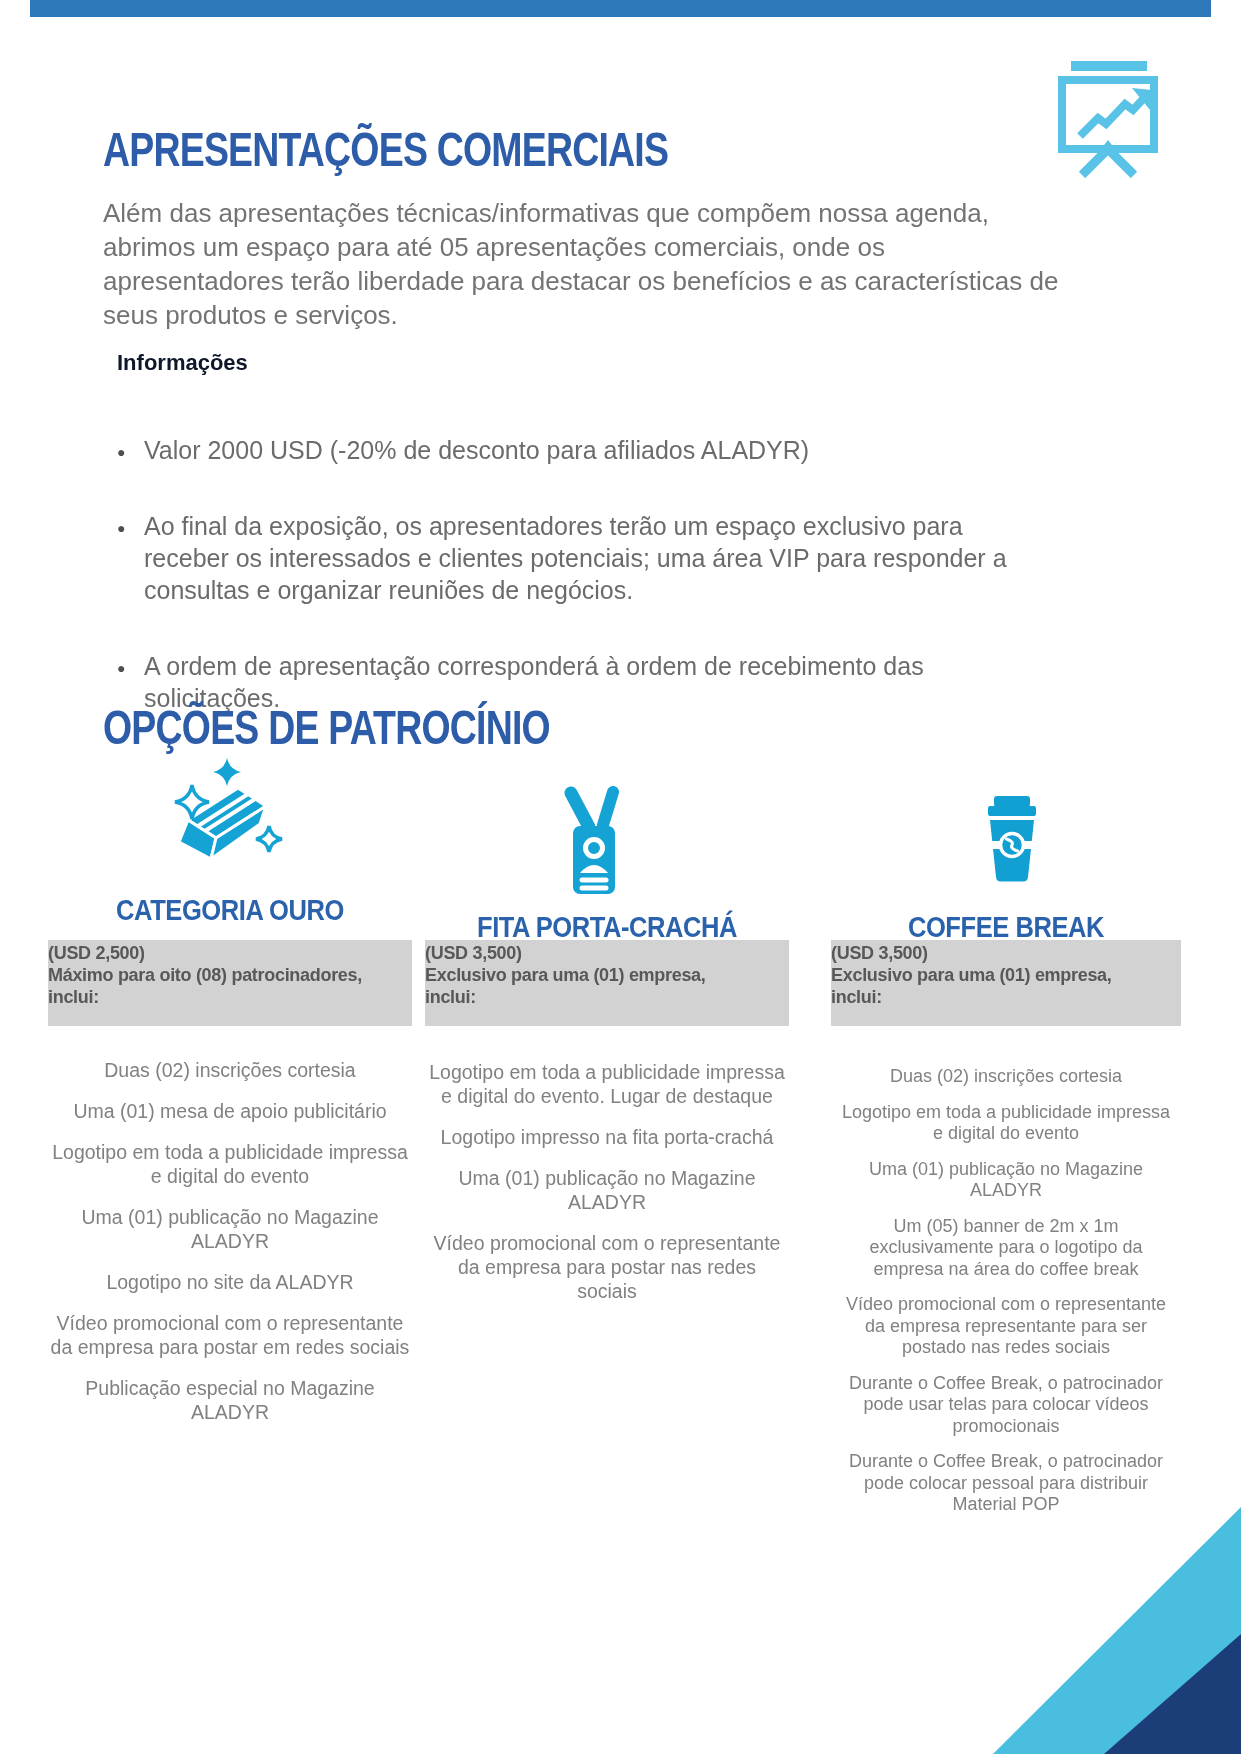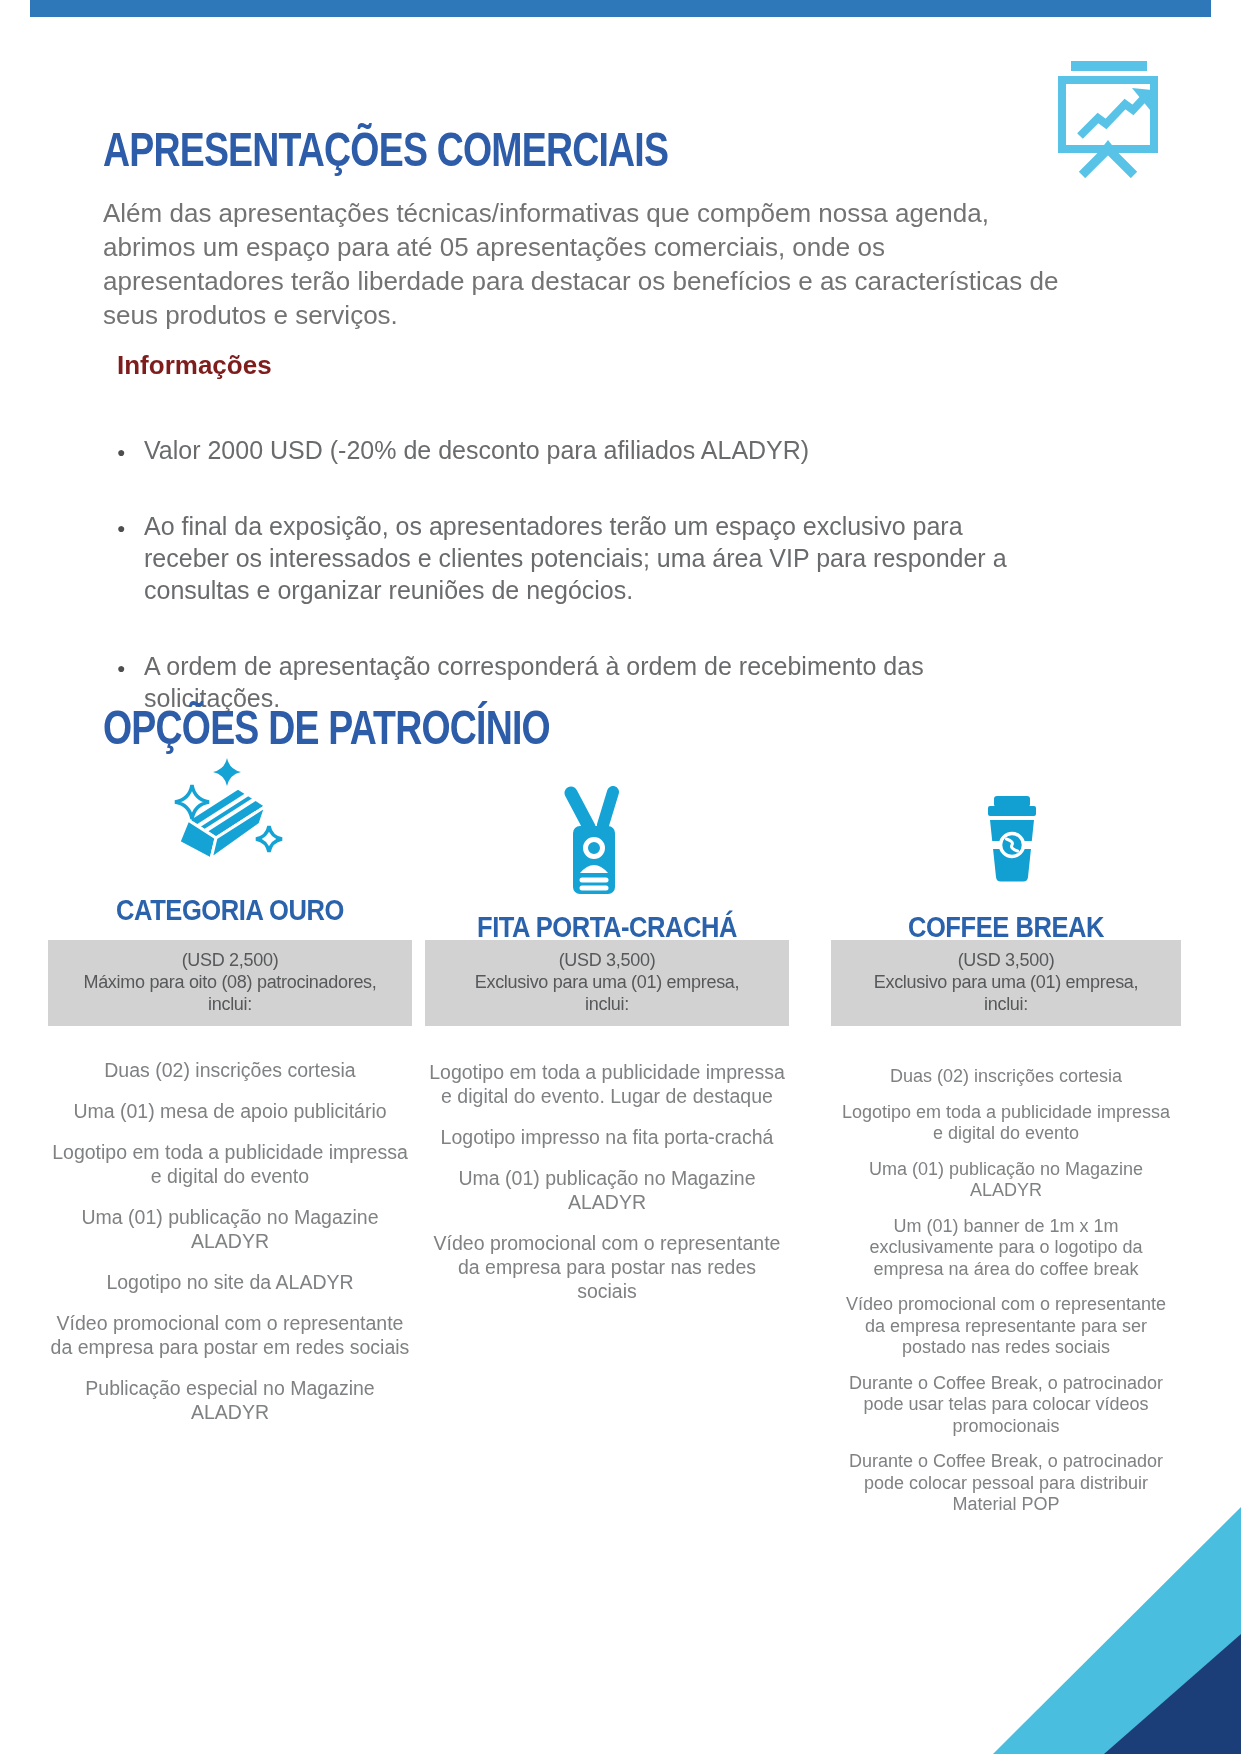--- a/index.html
+++ b/index.html
@@ -11,40 +11,40 @@
   .big-title { position:absolute; left:103px; font-size:48px; font-weight:700; color:#2d5ca8;
                letter-spacing:-1px; white-space:nowrap; transform:scaleX(.78); transform-origin:0 50%; }
   #h1 { top:122px; }
   #h2 { top:700px; }
 
   .board-icon { position:absolute; left:1048px; top:50px; }
 
   .intro { position:absolute; left:103px; top:196px; width:1090px; font-size:26px; line-height:34px;
            color:#737373; white-space:pre-line; }
 
-  .info-title { position:absolute; left:117px; top:350px; font-size:26px; font-weight:700; color:#7f1d1d; }
+  .info-title { position:absolute; left:117px; top:350px; font-size:22px; font-weight:700; color:#0f172a; }
 
   .bullets { position:absolute; left:117px; top:390px; width:1000px; }
   .bullet { position:relative; padding-left:27px; font-size:25px; line-height:32px; color:#6a6b6d;
             white-space:pre-line; margin-bottom:3px;margin-top:44px; }
   .bullet::before { content:"\25CF"; position:absolute; left:0; top:2px; font-size:14px; color:#4d4e50; }
 
   .col-icon { position:absolute; }
   #icon-gold   { left:170px; top:758px; }
   #icon-badge  { left:560px; top:786px; }
   #icon-coffee { left:981px; top:794px; }
 
   .col-title { position:absolute; font-size:29px; font-weight:700; color:#2a62ab; text-align:center;
                letter-spacing:-.5px; transform:scaleX(.88); white-space:nowrap; }
   #title-1 { left:48px;  width:364px; top:894px; }
   #title-2 { left:425px; width:364px; top:911px; }
   #title-3 { left:831px; width:350px; top:911px; }
 
   .price-box { position:absolute; top:940px; height:86px; background:#d2d2d2; box-sizing:border-box;
-               padding-top:9px; text-align:center; font-size:18px; font-weight:400; letter-spacing:-.3px;
+               padding-top:2px; text-align:left; font-size:18px; font-weight:700; letter-spacing:-.3px;
                line-height:22px; color:#57585a; white-space:pre-line; }
   #box-1 { left:48px;  width:364px; }
   #box-2 { left:425px; width:364px; }
   #box-3 { left:831px; width:350px; }
 
   .benefits { position:absolute; text-align:center; }
   #list-1 { left:40px;  width:380px; top:1058px; }
   #list-2 { left:417px; width:380px; top:1060px; }
   #list-3 { left:823px; width:366px; top:1066px; }
   .benefit { font-size:19.5px; line-height:24px; color:#7f8183; white-space:pre-line; margin-bottom:17px; }
@@ -165,21 +165,21 @@
   <div class="col-title" id="title-3">COFFEE BREAK</div>
   <div class="price-box" id="box-3">(USD 3,500)
 Exclusivo para uma (01) empresa,
 inclui:</div>
   <div class="benefits" id="list-3">
     <div class="benefit">Duas (02) inscrições cortesia</div>
     <div class="benefit">Logotipo em toda a publicidade impressa
 e digital do evento</div>
     <div class="benefit">Uma (01) publicação no Magazine
 ALADYR</div>
-    <div class="benefit">Um (01) banner de 1m x 1m
+    <div class="benefit">Um (05) banner de 2m x 1m
 exclusivamente para o logotipo da
 empresa na área do coffee break</div>
     <div class="benefit">Vídeo promocional com o representante
 da empresa representante para ser
 postado nas redes sociais</div>
     <div class="benefit">Durante o Coffee Break, o patrocinador
 pode usar telas para colocar vídeos
 promocionais</div>
     <div class="benefit">Durante o Coffee Break, o patrocinador
 pode colocar pessoal para distribuir

